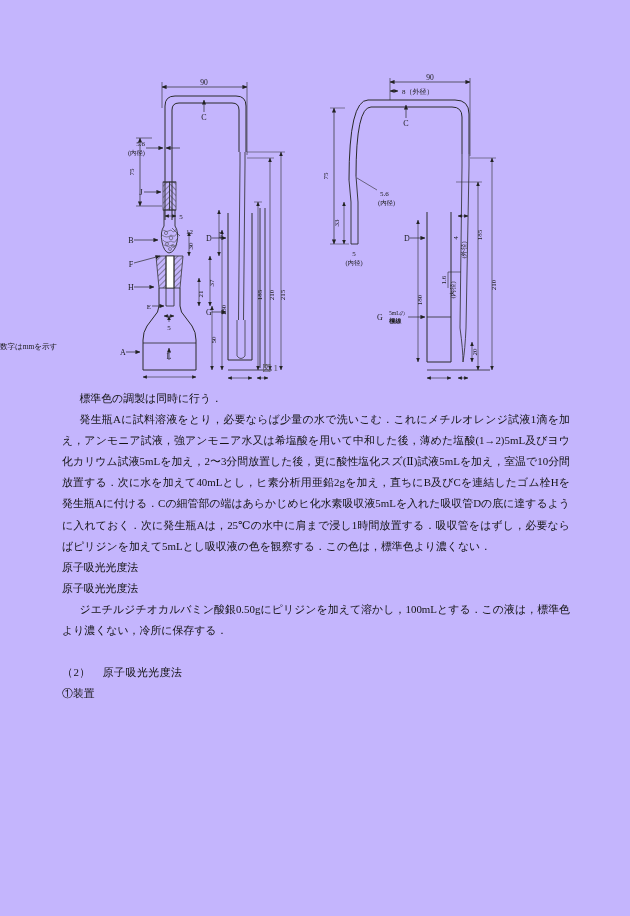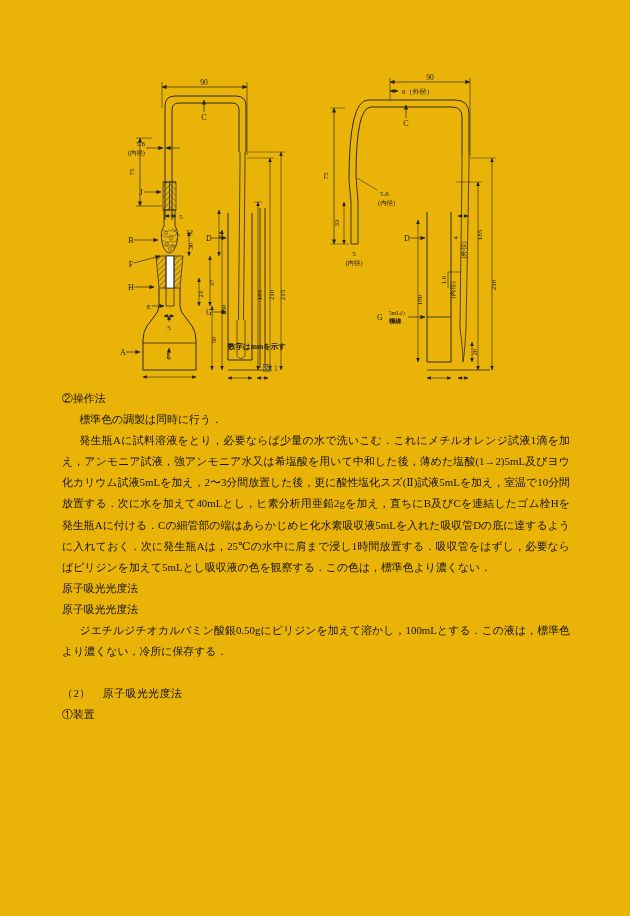--- a/index.html
+++ b/index.html
@@ -12,41 +12,40 @@
     height: 916px;
     position: relative;
     font-family: "Liberation Serif", "DejaVu Serif", serif;
     color: #1a1a1a;
     overflow: hidden;
   }
   .page {
     position: relative;
     width: 630px;
     height: 916px;
-    background: #eab308;
+    background: #c4b5fd;
   }
 
   
   .figure-area {
     position: absolute;
     left: 0;
     top: 60px;
     width: 630px;
     height: 320px;
   }
   .fig-svg { display:block; }
 
   .fig-caption-units {
     position: absolute;
     left: 0;
     top: 282px;
     width: 514px;
-    text-align: center;
     font-size: 7.5px;
-    font-weight: bold;
+    font-weight: normal;
     letter-spacing: 0px;
   }
   .fig-caption-num {
     position: absolute;
     left: 0;
     top: 302px;
     width: 540px;
     text-align: center;
     font-size: 9px;
     color: #555;
@@ -341,21 +340,20 @@
         <text x="463" y="336" font-size="6.4" text-anchor="middle">(内径)</text>
       </g>
     </svg>
 
     <div class="fig-caption-units">数字はmmを示す</div>
     <div class="fig-caption-num">図 1</div>
   </div>
 
   <div class="text-body">
 
-    <p class="hdr">②操作法</p>
 
     <p class="para">標準色の調製は同時に行う．</p>
 
     <p class="para">発生瓶Aに試料溶液をとり，必要ならば少量の水で洗いこむ．これにメチルオレンジ試液1滴を加え，アンモニア試液，強アンモニア水又は希塩酸を用いて中和した後，薄めた塩酸(1→2)5mL及びヨウ化カリウム試液5mLを加え，2〜3分間放置した後，更に酸性塩化スズ(Ⅱ)試液5mLを加え，室温で10分間放置する．次に水を加えて40mLとし，ヒ素分析用亜鉛2gを加え，直ちにB及びCを連結したゴム栓Hを発生瓶Aに付ける．Cの細管部の端はあらかじめヒ化水素吸収液5mLを入れた吸収管Dの底に達するように入れておく．次に発生瓶Aは，25℃の水中に肩まで浸し1時間放置する．吸収管をはずし，必要ならばピリジンを加えて5mLとし吸収液の色を観察する．この色は，標準色より濃くない．</p>
 
     <p class="hdr">原子吸光光度法</p>
 
 
     <p class="hdr">原子吸光光度法</p>
 

